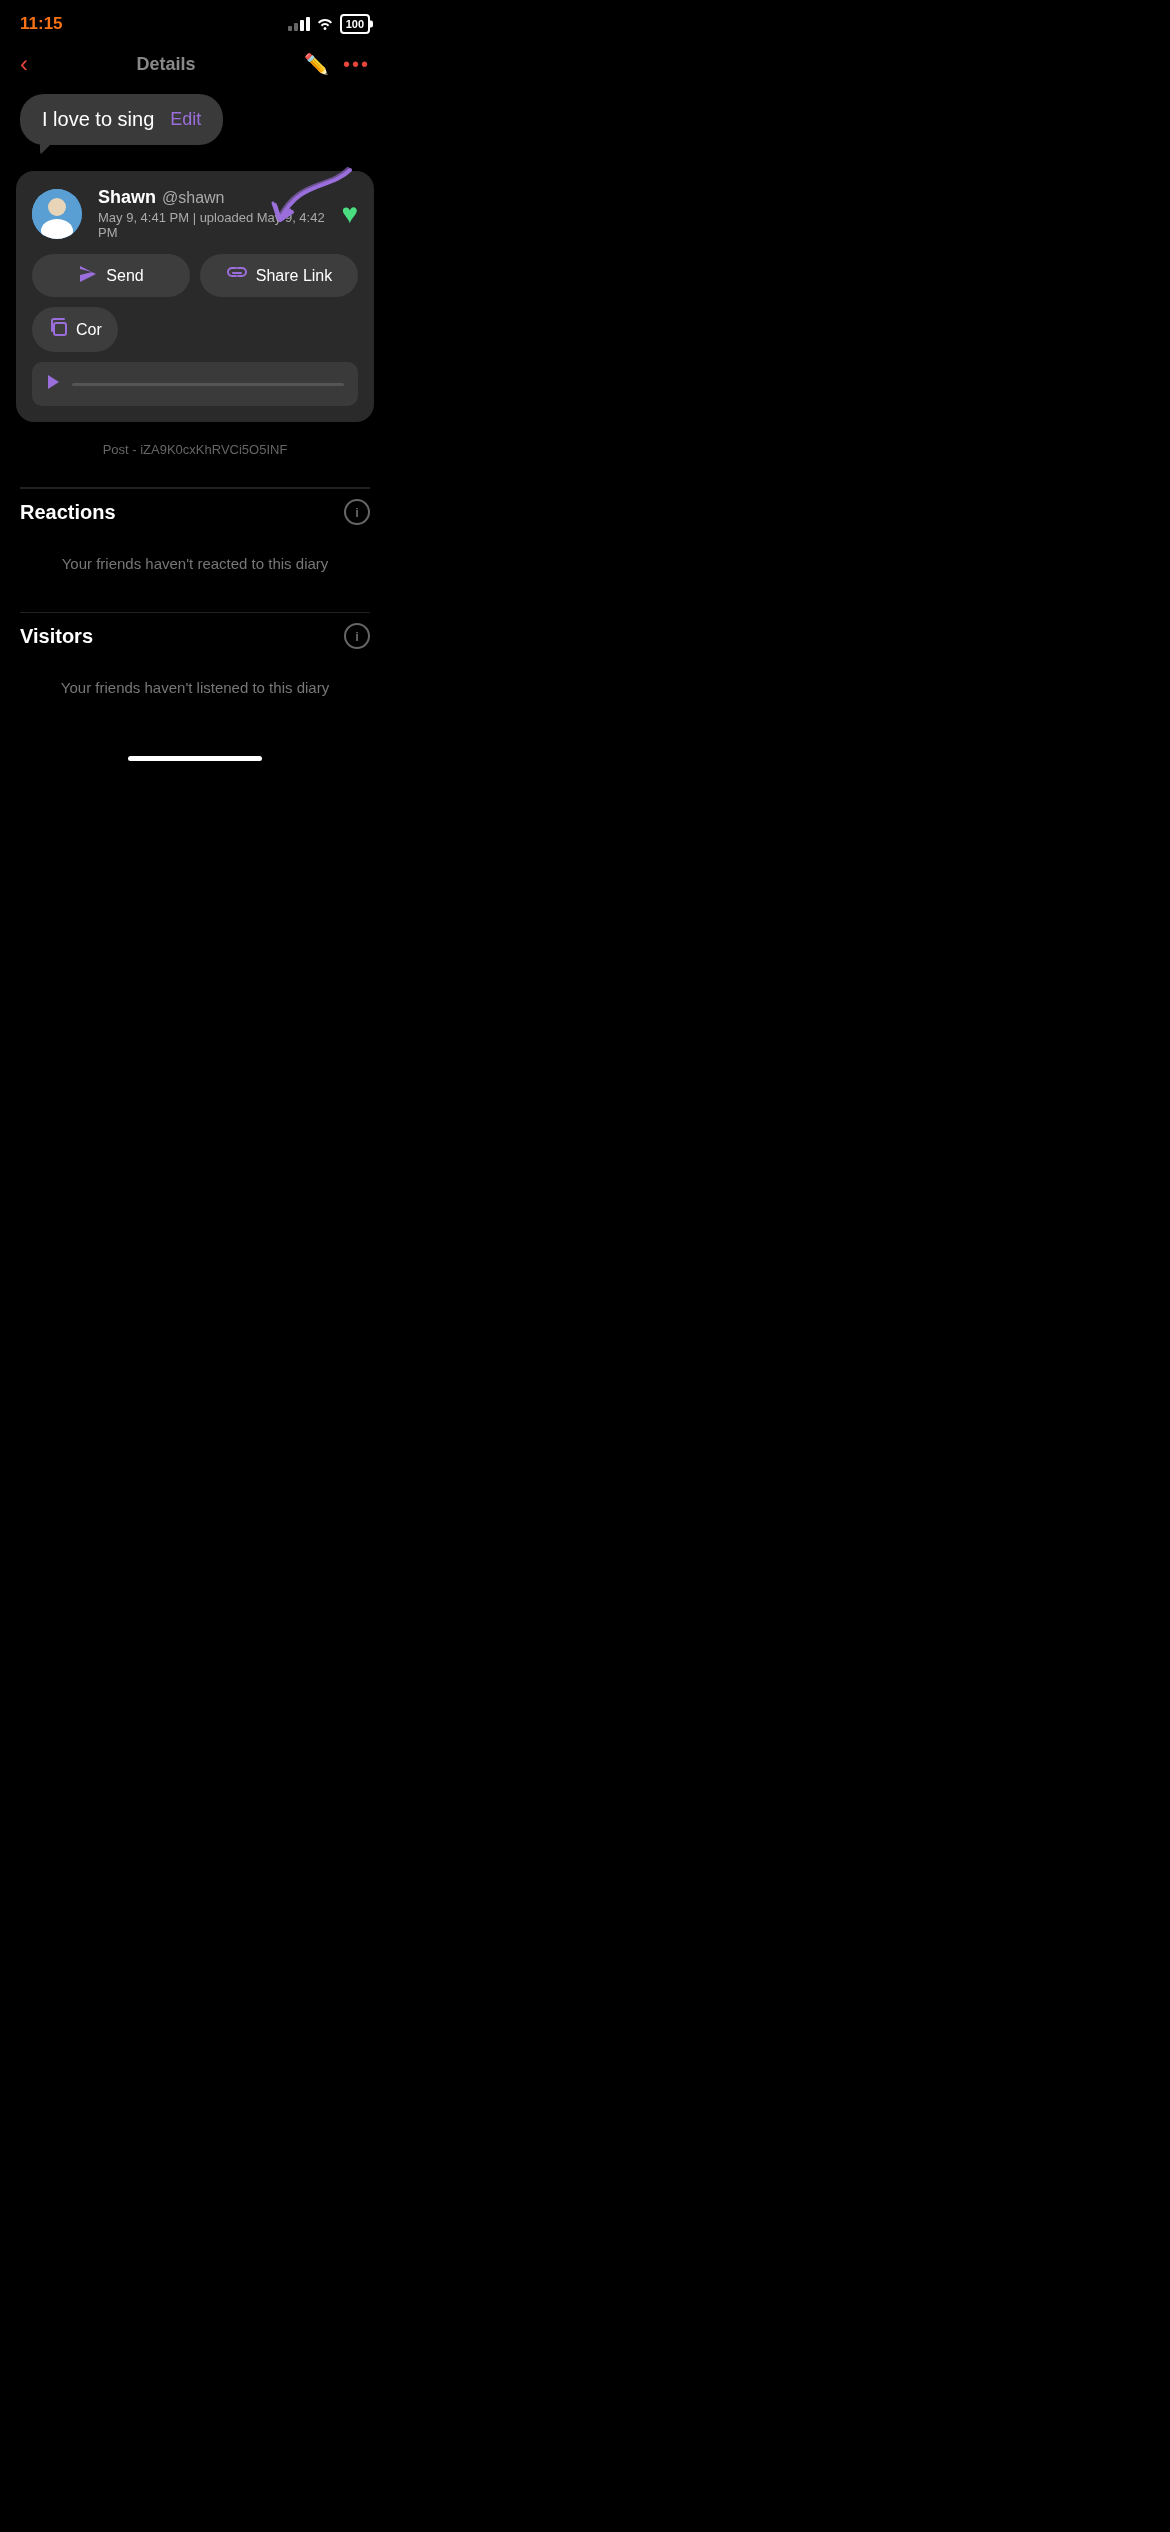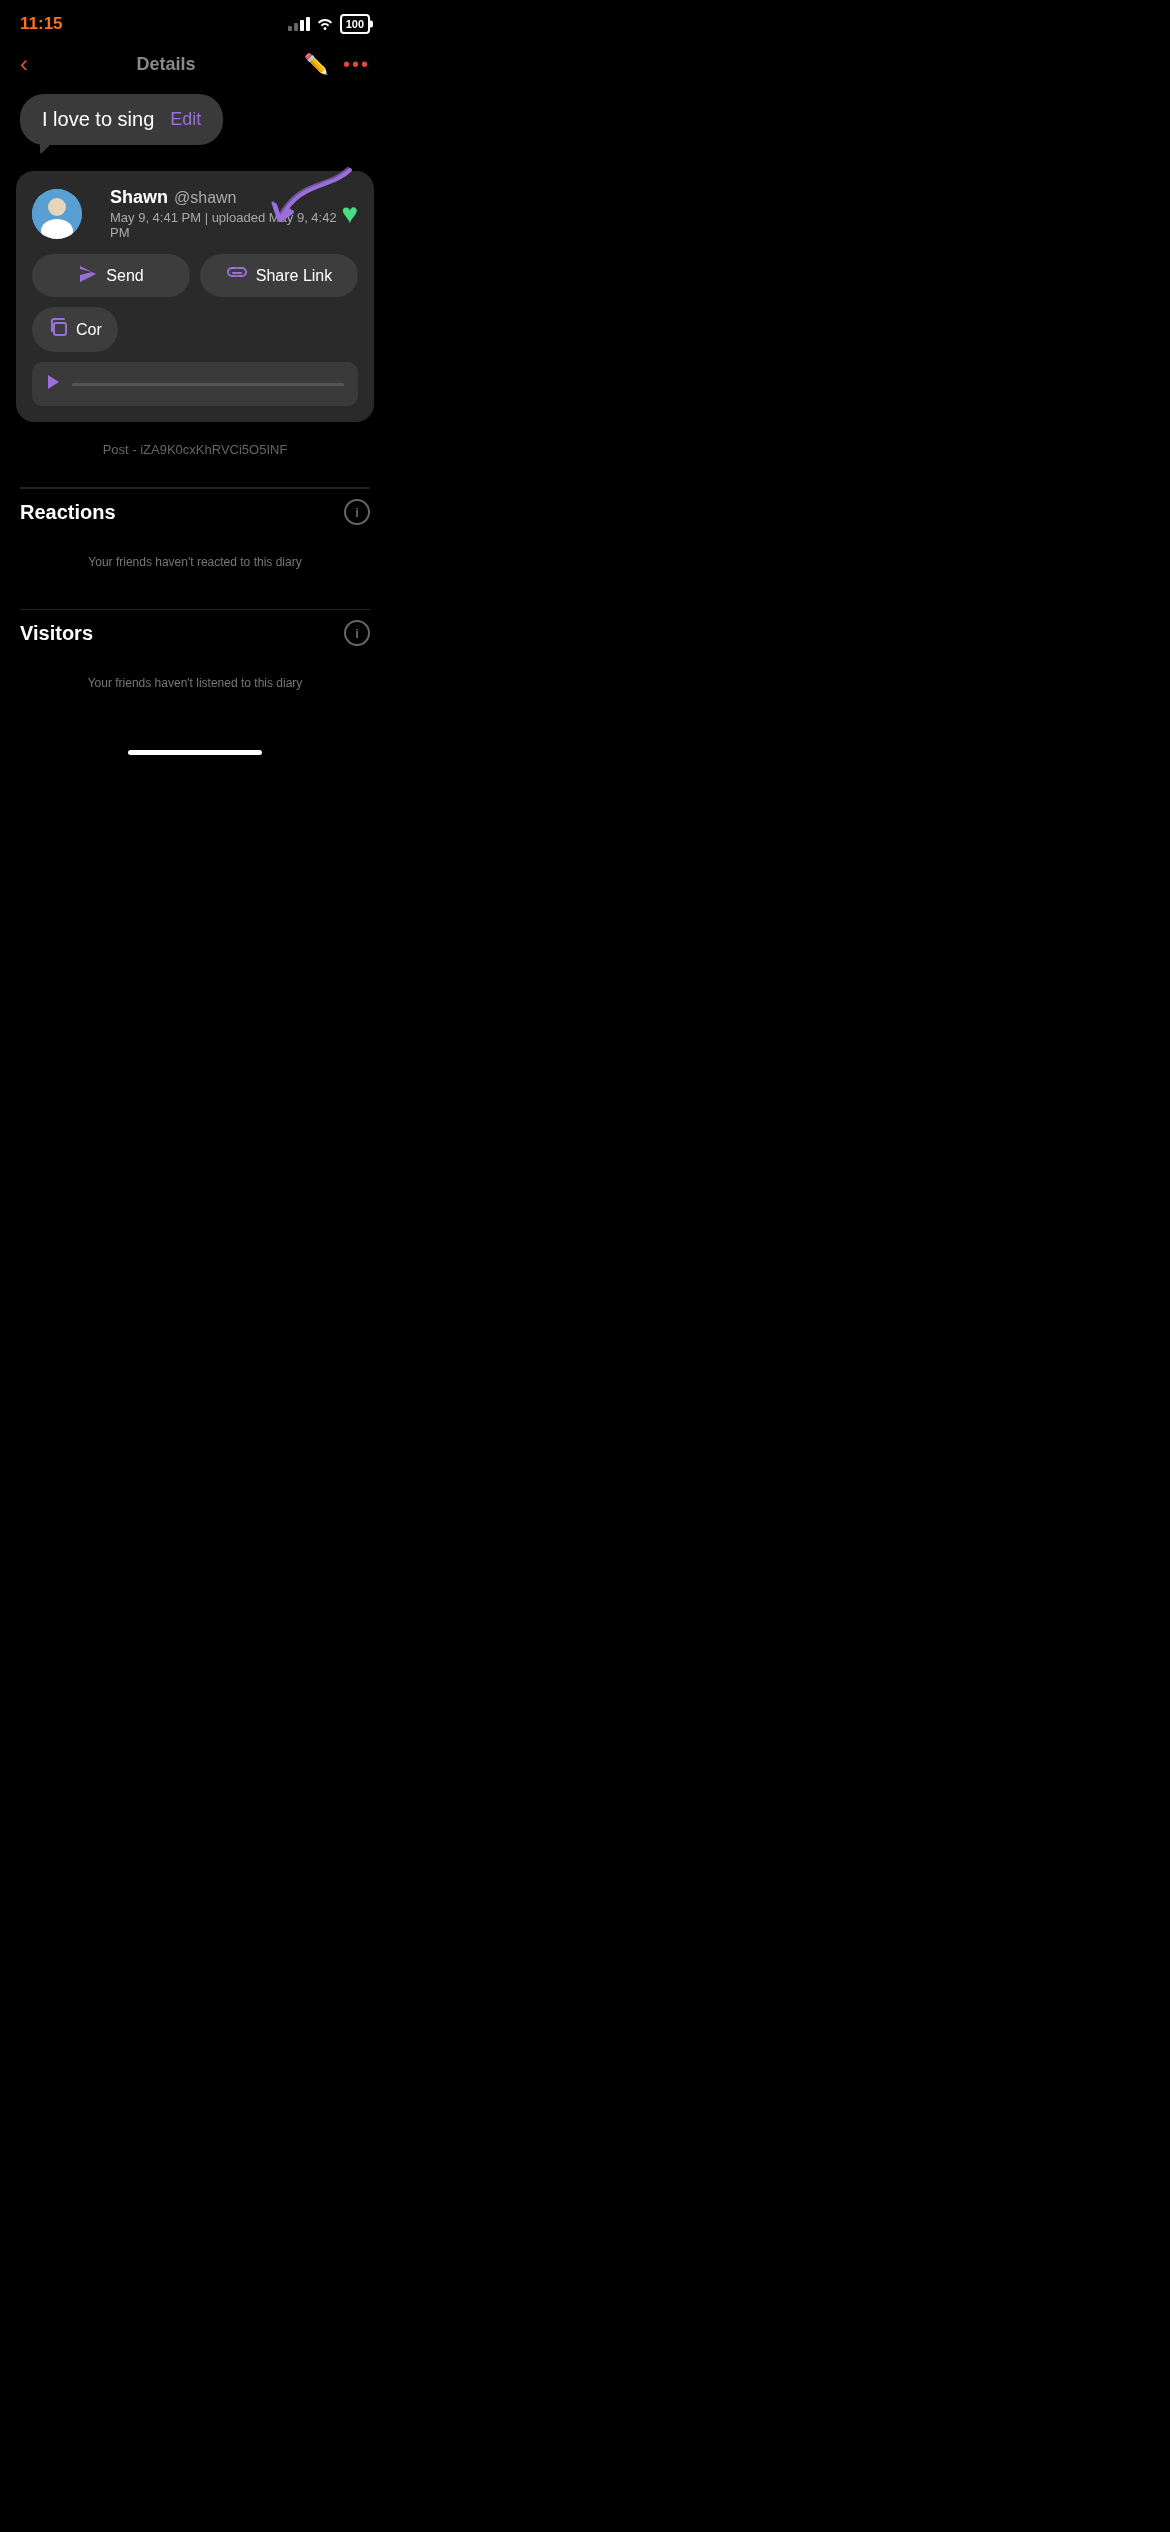--- a/index.html
+++ b/index.html
@@ -148,21 +148,21 @@
 
     .post-header {
       display: flex;
       align-items: center;
       justify-content: space-between;
       margin-bottom: 14px;
     }
     .post-author {
       display: flex;
       align-items: center;
-      gap: 28px;
+      gap: 16px;
     }
     .avatar {
       width: 50px;
       height: 50px;
       border-radius: 50%;
       overflow: hidden;
       background: #555;
       flex-shrink: 0;
     }
     .avatar-inner {
@@ -308,21 +308,21 @@
       display: flex;
       align-items: center;
       justify-content: center;
       color: #666;
       font-size: 13px;
       font-weight: 700;
       cursor: pointer;
     }
     .section-empty {
       color: #777;
-      font-size: 12px;
+      font-size: 15px;
       text-align: center;
       padding: 24px 0 30px;
     }
 
     .divider {
       height: 1px;
       background: #222;
       margin: 0 20px;
     }
 

